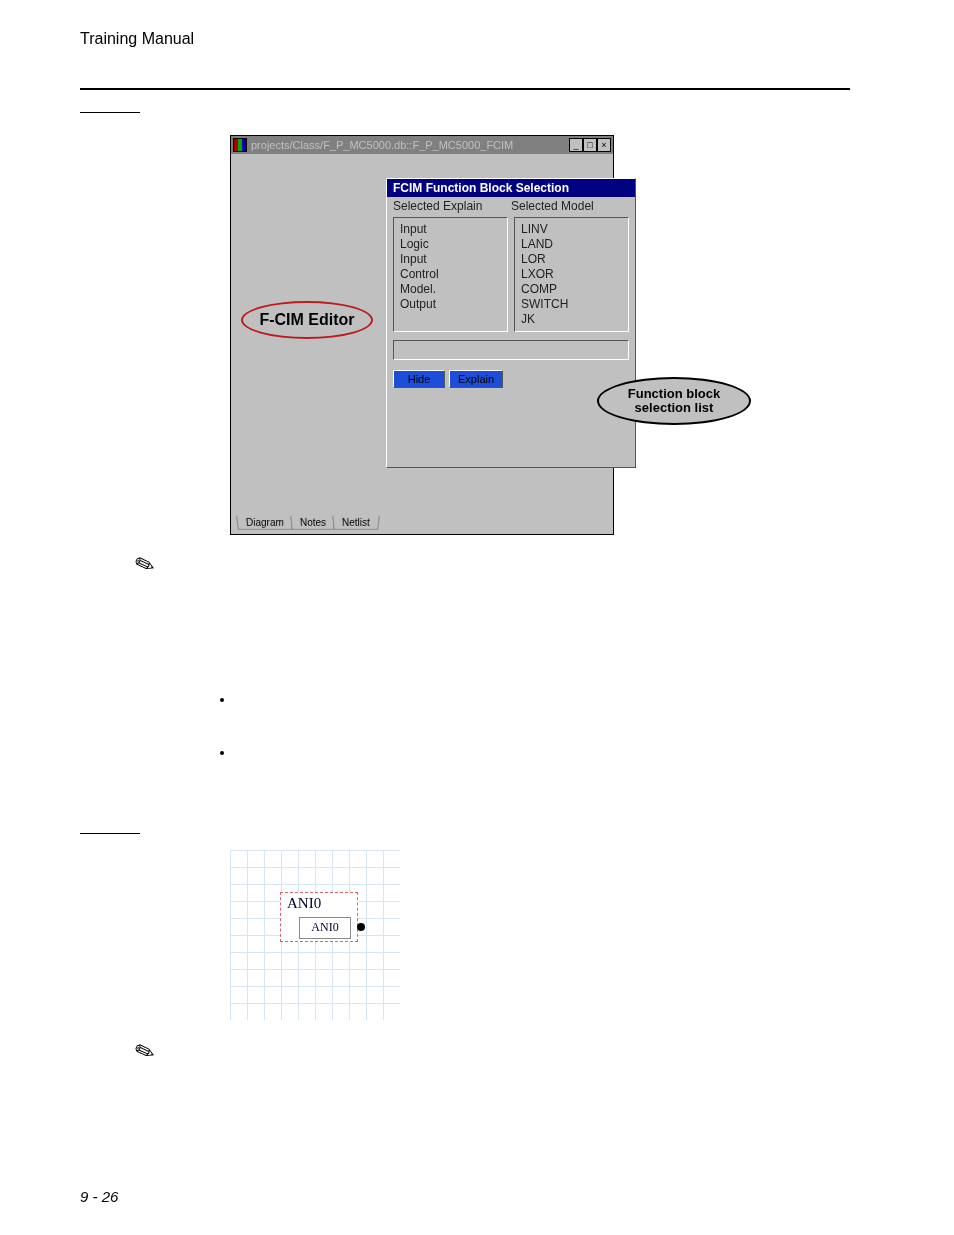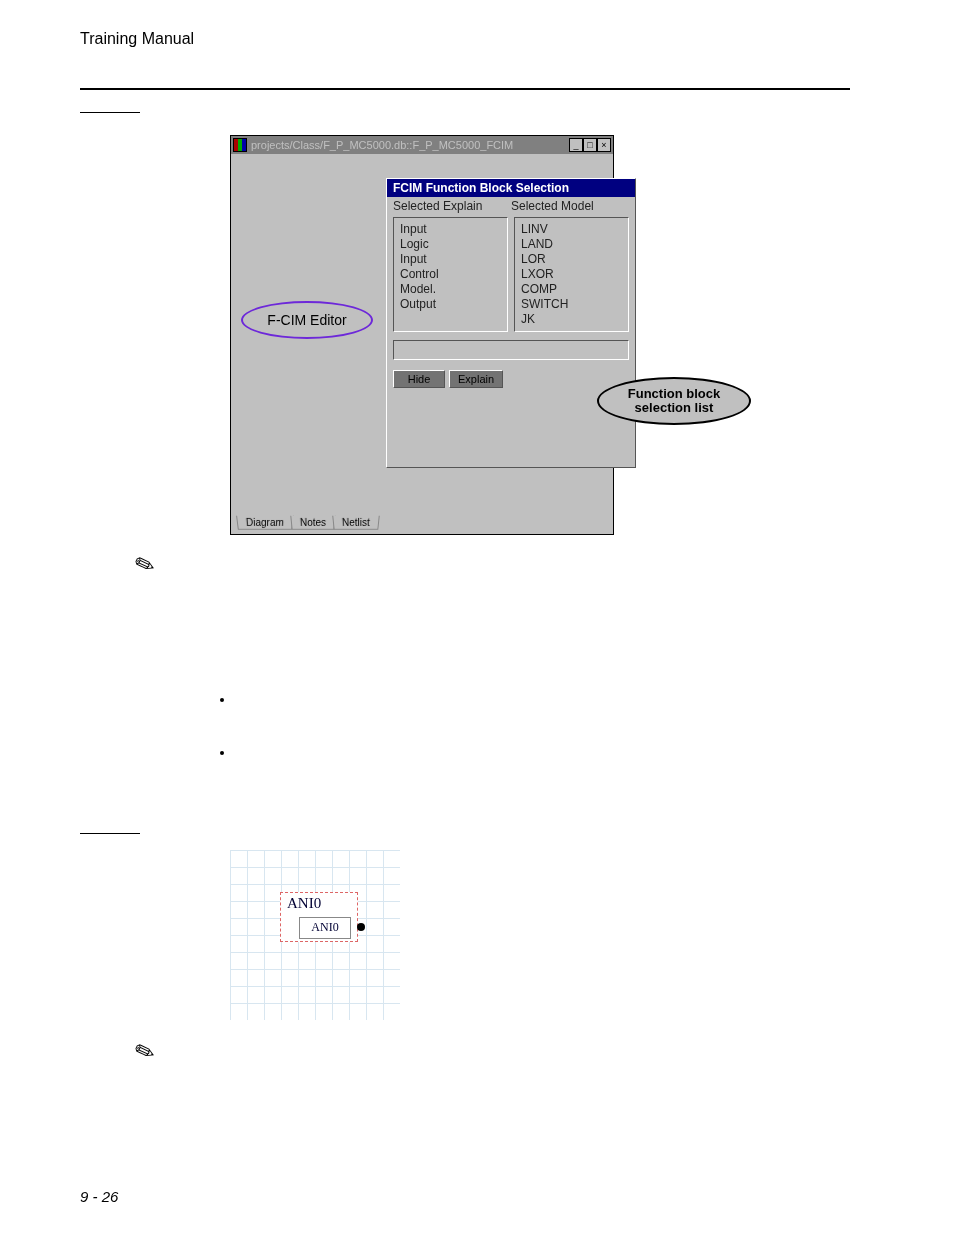--- a/index.html
+++ b/index.html
@@ -134,44 +134,44 @@
     border-right: 1px solid #fff;
     border-bottom: 1px solid #fff;
     box-sizing: border-box;
   }
   .dlg-buttons {
     margin: 10px 6px 0 6px;
     display: flex;
     gap: 4px;
   }
   .dlg-buttons .b {
-    background: #737373;
+    background: #1d4ed8;
     border-top: 1px solid #fff;
     border-left: 1px solid #fff;
     border-right: 1px solid #555;
     border-bottom: 1px solid #555;
     font-size: 11px;
     padding: 2px 8px;
     min-width: 34px;
     text-align: center;
   }
   
   .oval-fcim {
     position: absolute;
     left: 10px;
     top: 165px;
     width: 128px;
     height: 34px;
-    border: 2px solid #6d28d9;
+    border: 2px solid #b91c1c;
     border-radius: 50%;
     display: flex;
     align-items: center;
     justify-content: center;
-    font-weight: normal;
-    font-size: 14px;
+    font-weight: bold;
+    font-size: 16px;
     background: #c0c0c0;
   }
   .oval-funcblock {
     position: absolute;
     left: 210px;
     top: 198px;
     width: 150px;
     height: 44px;
     border: 2px solid #000;
     border-radius: 50%;

